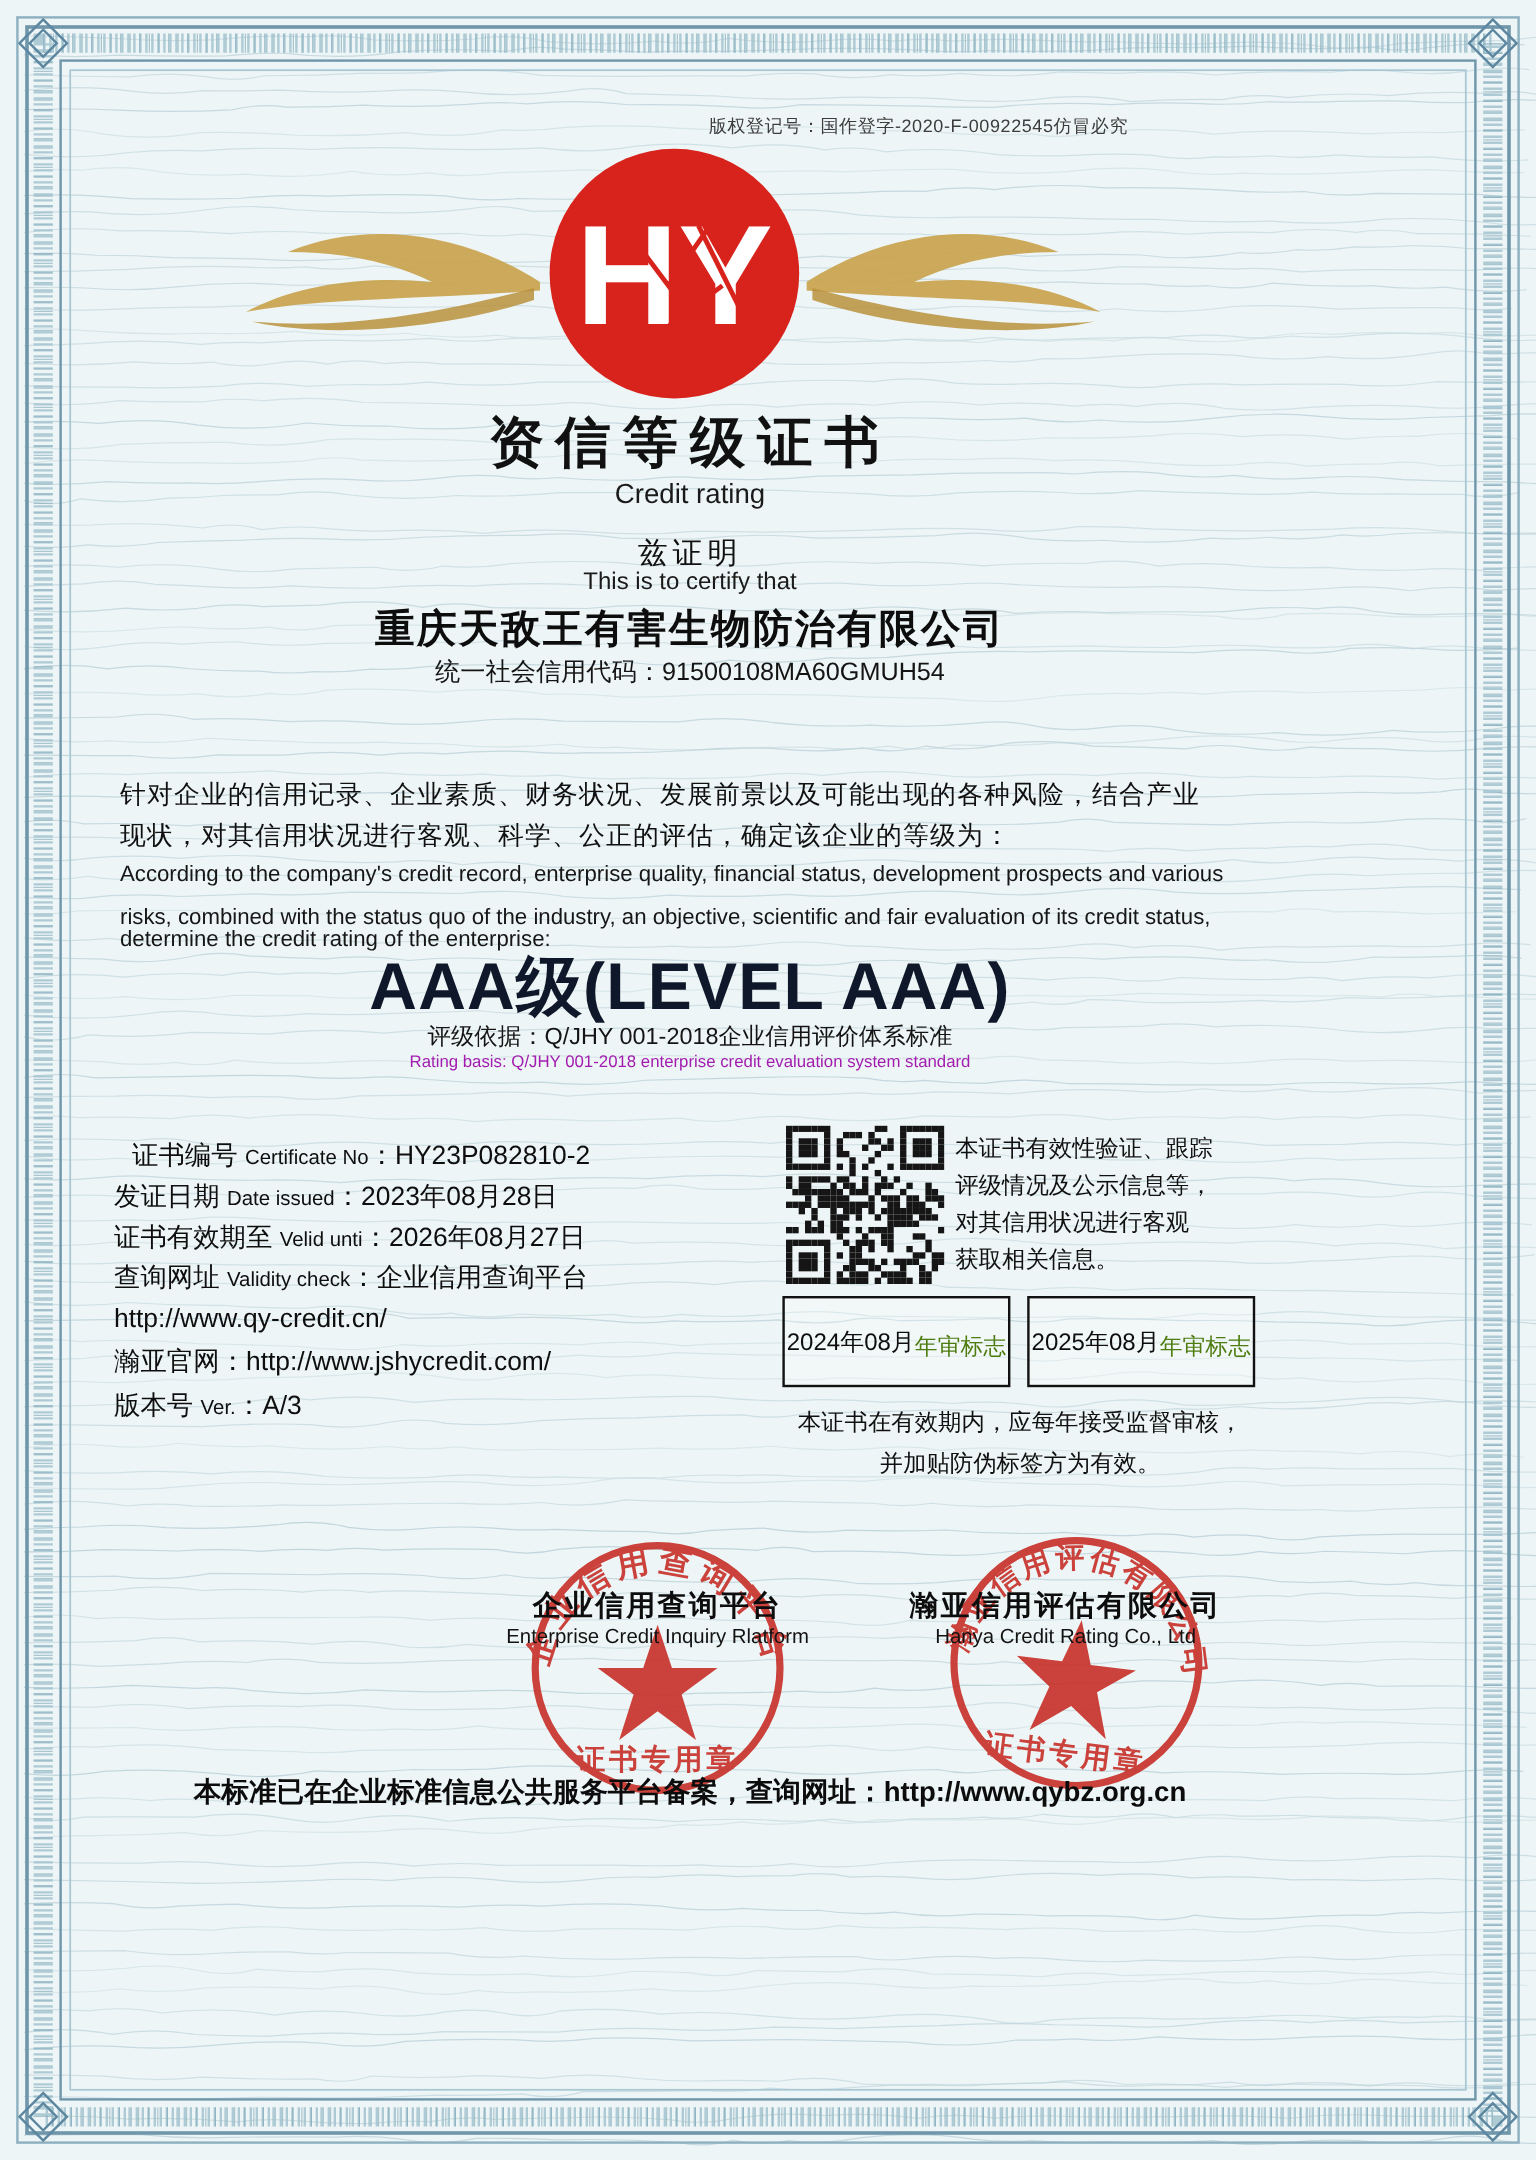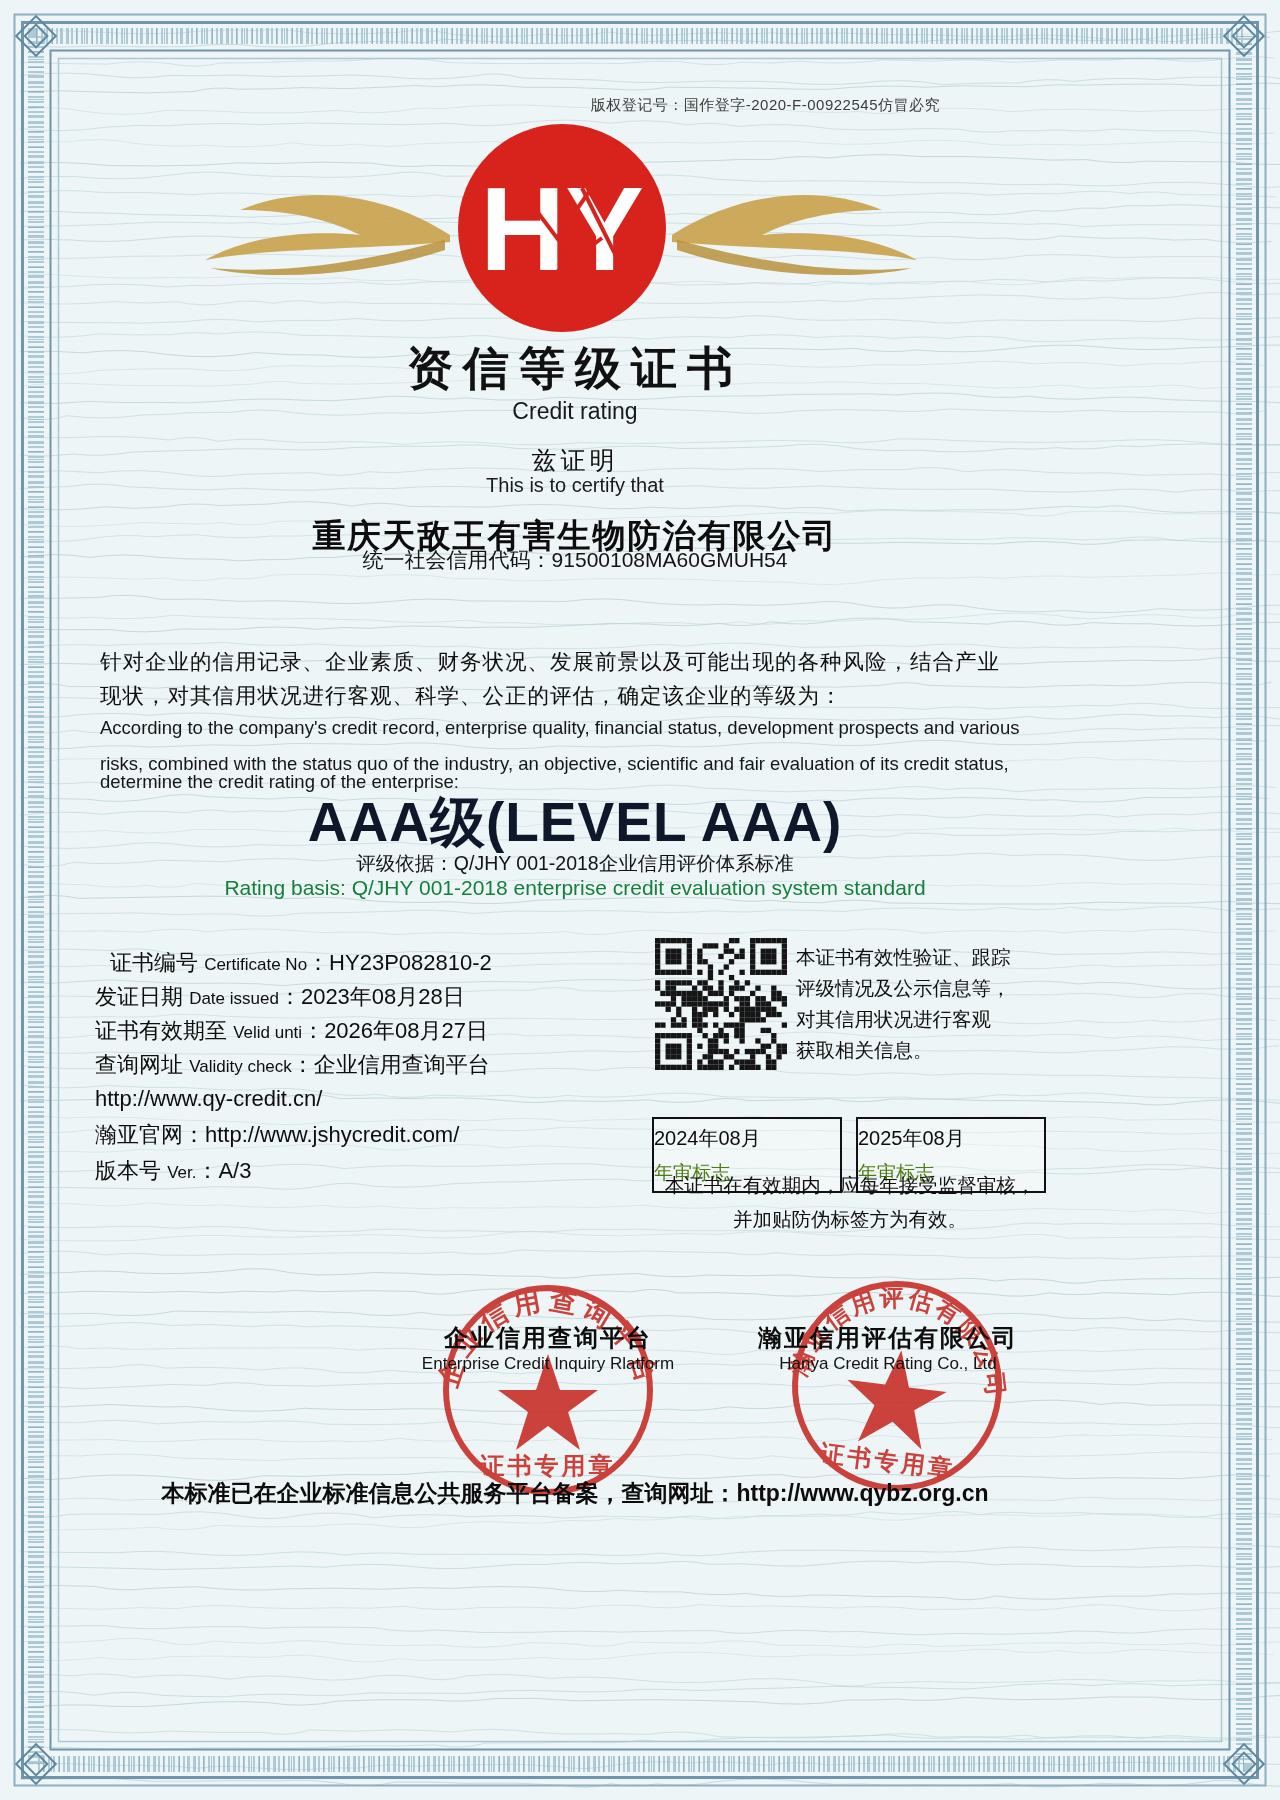--- a/index.html
+++ b/index.html
@@ -9,31 +9,31 @@
   .ctr{text-align:center;}
   svg{display:block;}
   .bg-layer{z-index:0;pointer-events:none;}
   .frame-layer{z-index:1;pointer-events:none;}
   .content{z-index:2;}
   .copyright{font-size:15px;color:#3c3c3c;letter-spacing:.5px;}
   .title-cn{font-size:46px;font-weight:bold;color:#111;letter-spacing:10px;}
   .title-en{font-size:23px;color:#1a1a1a;}
   .certify-cn{font-size:25px;color:#111;letter-spacing:4px;}
   .certify-en{font-size:20px;color:#1a1a1a;}
-  .company{font-size:33px;font-weight:bold;color:#0d0d0d;letter-spacing:2px;margin-top:12px;}
+  .company{font-size:33px;font-weight:bold;color:#0d0d0d;letter-spacing:2px;}
   .subline{font-size:21px;color:#141414;}
   .para-cn{font-size:21.5px;color:#101010;line-height:34px;letter-spacing:1px;}
   .para-en{font-size:18.5px;color:#161616;line-height:27px;}
   .level{font-size:55px;font-weight:bold;color:#0f172a;letter-spacing:1px;}
   .basis-cn{font-size:19.5px;color:#141414;}
-  .basis-en{font-size:21px;color:#15803d;}
+  .basis-en{font-size:14px;color:#a21caf;}
   .dl{font-size:22px;color:#0e0e0e;line-height:34px;white-space:nowrap;}
   .dl .en{font-size:17px;}
   .qrnote{font-size:19.5px;color:#101010;line-height:31px;}
-  .yearbox{border:2.5px solid #111;background:rgba(255,255,255,.25);display:flex;flex-direction:column;justify-content:center;margin-top:37px;}
+  .yearbox{border:2.5px solid #111;background:rgba(255,255,255,.25);display:flex;flex-direction:row;justify-content:center;align-items:center;}
   .yearbox .l1{font-size:20px;color:#0d0d0d;}
   .yearbox .l2{font-size:19px;color:#4d7c0f;margin-top:8px;}
   .annual{font-size:19.5px;color:#101010;}
   .org-cn{font-size:24px;font-weight:bold;color:#0d0d0d;letter-spacing:2px;}
   .org-en{font-size:17px;color:#131313;}
   .footer-line{font-size:23px;font-weight:bold;color:#0c0c0c;}
   .seal{opacity:.88;}
 </style>
 </head>
 <body>

